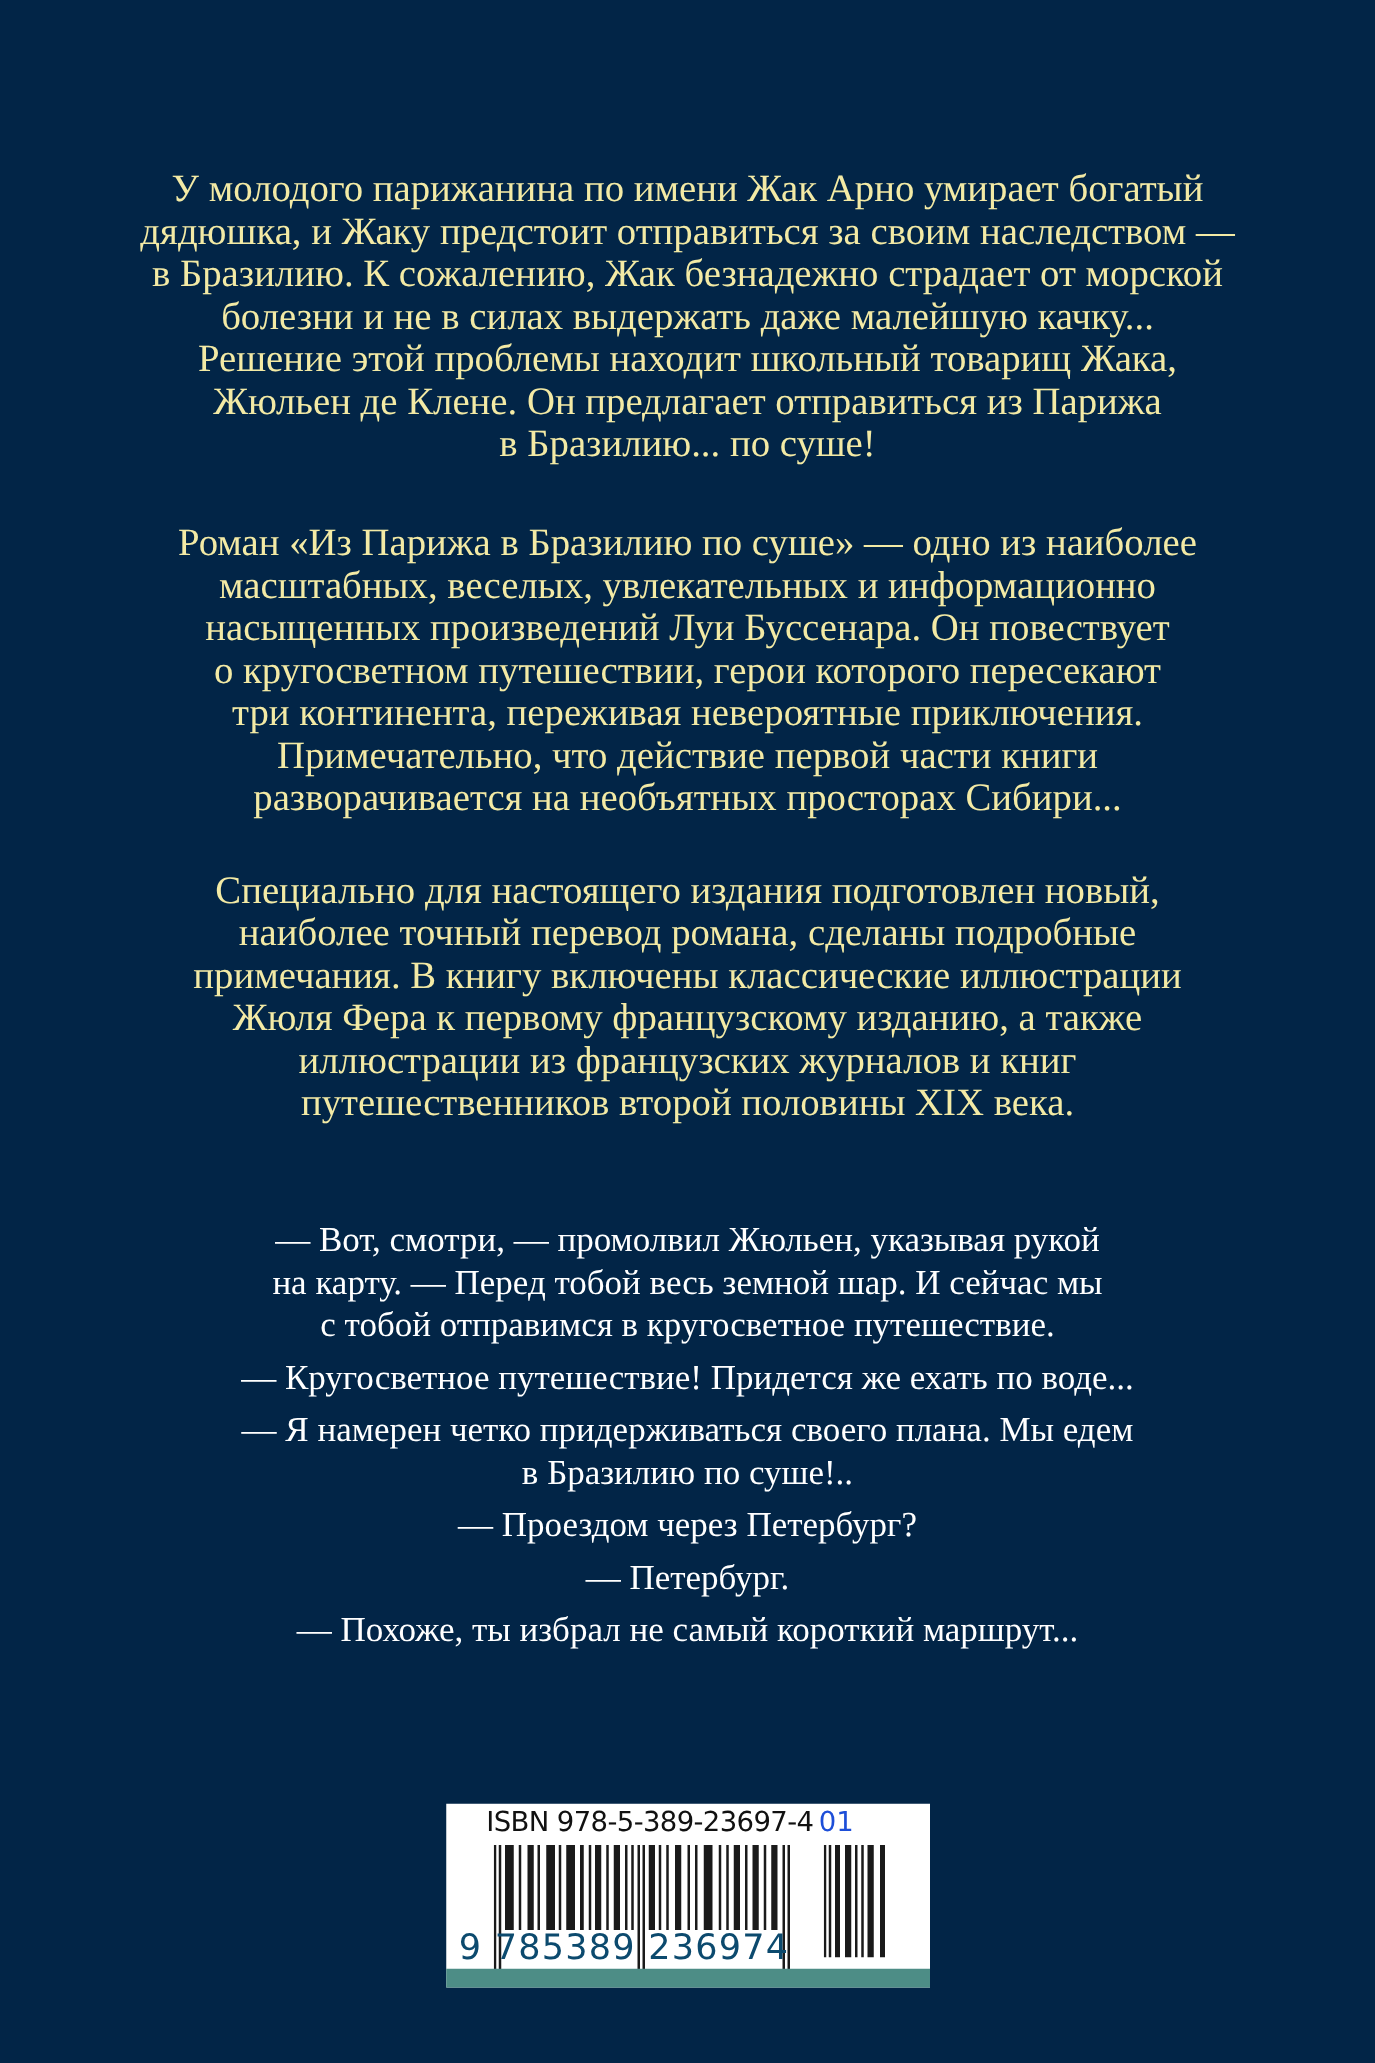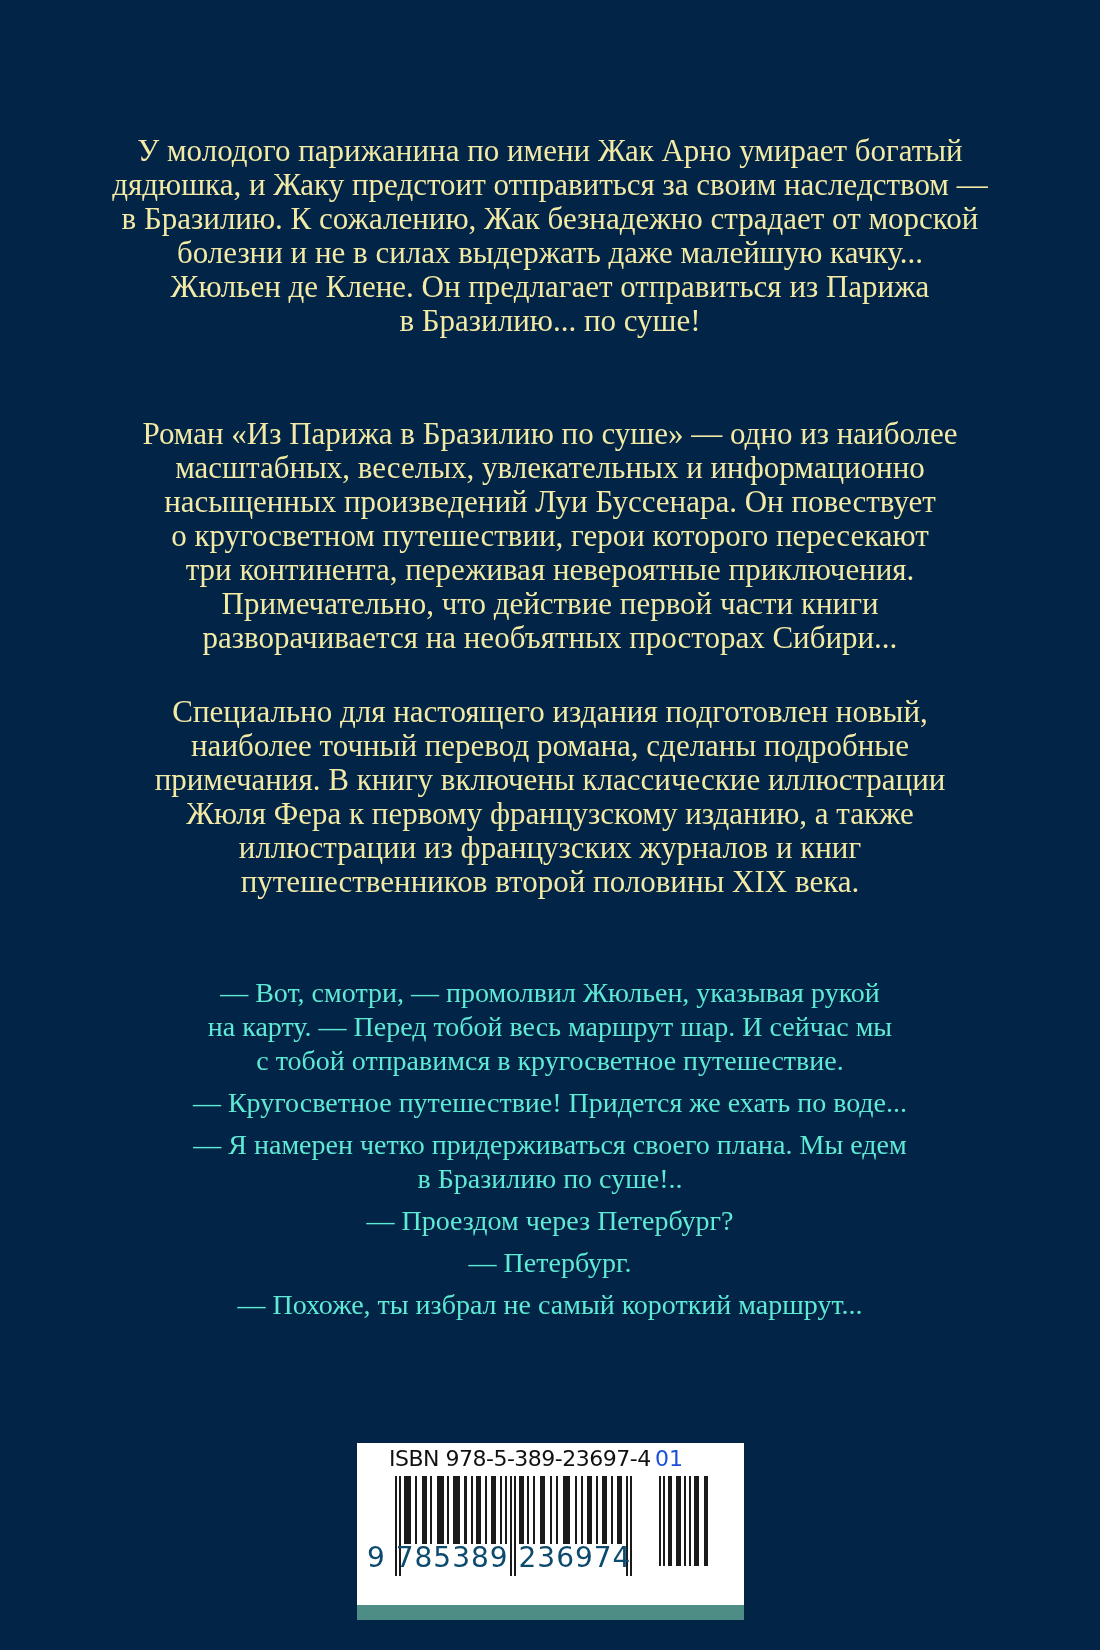--- a/index.html
+++ b/index.html
@@ -1,37 +1,38 @@
 <!DOCTYPE html>
 <html><head>
 <meta charset="utf-8">
 <style>
   html, body { margin:0; padding:0; }
   body { width:1100px; height:1650px; background:#022547; position:relative; overflow:hidden; }
   .block { position:absolute; left:0; width:1100px; text-align:center; font-family:"Liberation Serif","DejaVu Serif",serif; }
   .yellow { color:#f3eaa5; font-size:31px; line-height:34px; }
-  .white { color:#5eead4; font-size:28px; line-height:34px; }
+  .white { color:#ffffff; font-size:28px; line-height:34px; }
   .line { display:block; white-space:nowrap; }
   .dlg { display:block; white-space:nowrap; margin-bottom:8px; }
-  .barcode-box { position:absolute; left:357px; top:1443px; width:387px; height:177px; background:#ffffff; }
+  .barcode-box { position:absolute; left:357px; top:1443px; width:387px; height:147px; background:#ffffff; }
   .teal { position:absolute; left:0; bottom:0; width:100%; height:15px; background:#4d8d86; }
   .isbn-text { position:absolute; left:32px; top:3px; font-family:"DejaVu Sans",sans-serif; font-size:22px; color:#111; letter-spacing:-0.5px; }
   .addon-text { position:absolute; left:298px; top:3px; font-family:"DejaVu Sans",sans-serif; font-size:22px; color:#1d4ed8; }
   .digits { position:absolute; left:10px; top:98px; font-family:"DejaVu Sans",sans-serif; font-size:28px; color:#0c4a6e; white-space:pre; letter-spacing:1px;}
   .bars { position:absolute; left:38px; top:33px; }
   .addon-bars { position:absolute; left:302px; top:33px; }
 </style>
 </head>
 <body>
 
 <div class="block yellow" style="top:134px;">
   <span class="line">У молодого парижанина по имени Жак Арно умирает богатый</span>
   <span class="line">дядюшка, и Жаку предстоит отправиться за своим наследством —</span>
   <span class="line">в Бразилию. К сожалению, Жак безнадежно страдает от морской</span>
   <span class="line">болезни и не в силах выдержать даже малейшую качку...</span>
+  <span class="line">Решение этой проблемы находит школьный товарищ Жака,</span>
   <span class="line">Жюльен де Клене. Он предлагает отправиться из Парижа</span>
   <span class="line">в Бразилию... по суше!</span>
 </div>
 
 <div class="block yellow" style="top:417px;">
   <span class="line">Роман «Из Парижа в Бразилию по суше» — одно из наиболее</span>
   <span class="line">масштабных, веселых, увлекательных и информационно</span>
   <span class="line">насыщенных произведений Луи Буссенара. Он повествует</span>
   <span class="line">о кругосветном путешествии, герои которого пересекают</span>
   <span class="line">три континента, переживая невероятные приключения.</span>
@@ -44,21 +45,21 @@
   <span class="line">наиболее точный перевод романа, сделаны подробные</span>
   <span class="line">примечания. В книгу включены классические иллюстрации</span>
   <span class="line">Жюля Фера к первому французскому изданию, а также</span>
   <span class="line">иллюстрации из французских журналов и книг</span>
   <span class="line">путешественников второй половины XIX века.</span>
 </div>
 
 <div class="block white" style="top:976px;">
   <div class="dlg">
     <span class="line">— Вот, смотри, — промолвил Жюльен, указывая рукой</span>
-    <span class="line">на карту. — Перед тобой весь маршрут шар. И сейчас мы</span>
+    <span class="line">на карту. — Перед тобой весь земной шар. И сейчас мы</span>
     <span class="line">с тобой отправимся в кругосветное путешествие.</span>
   </div>
   <div class="dlg">
     <span class="line">— Кругосветное путешествие! Придется же ехать по воде...</span>
   </div>
   <div class="dlg">
     <span class="line">— Я намерен четко придерживаться своего плана. Мы едем</span>
     <span class="line">в Бразилию по суше!..</span>
   </div>
   <div class="dlg">

